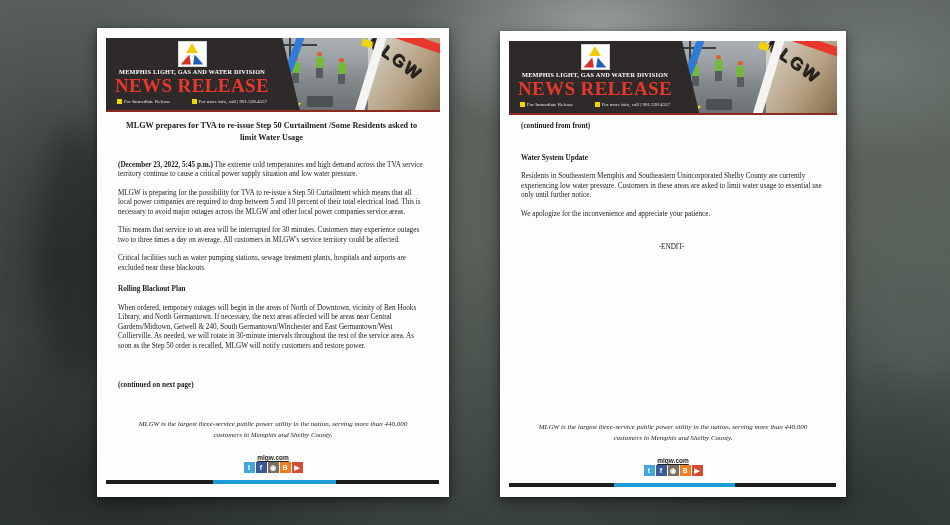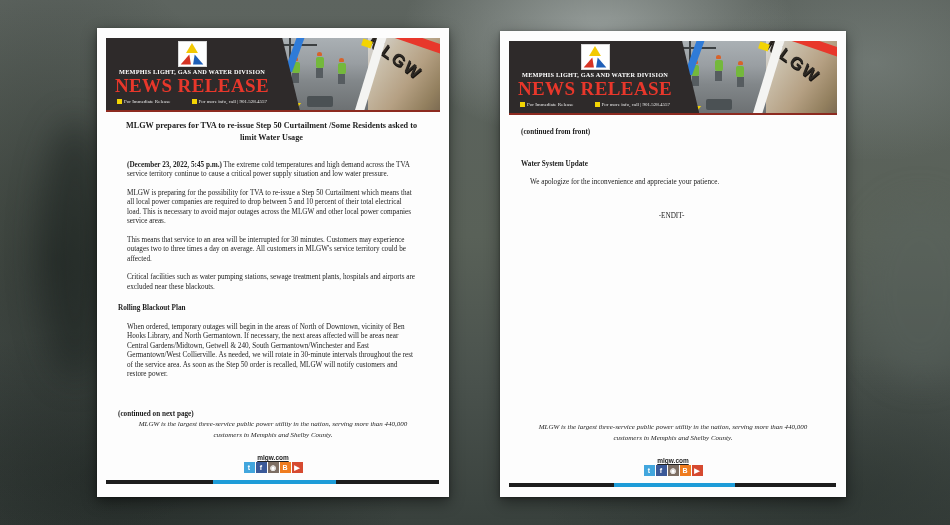--- a/index.html
+++ b/index.html
@@ -70,21 +70,21 @@
   .tri-b{background:#1f5fb8;clip-path:polygon(60% 52%,92% 94%,54% 94%);}
   .division{margin-top:2px;color:#ffffff;font-weight:bold;font-size:6.3px;letter-spacing:.2px;white-space:nowrap;}
   .nr-title{color:#e8372b;font-weight:bold;font-size:19px;letter-spacing:.4px;line-height:1;margin-top:1px;white-space:nowrap;}
   .tag-row{width:150px;display:flex;justify-content:space-between;margin-top:4px;}
   .tag{display:flex;align-items:center;gap:2px;color:#e9e9e9;font-size:5px;white-space:nowrap;}
   .tag .sq{display:inline-block;width:5px;height:5px;background:#f3d403;flex:0 0 auto;}
 
   
   .content{position:absolute;top:82px;left:21px;right:24px;font-size:7.2px;line-height:1.32;}
   .doc-title{font-weight:bold;font-size:8.2px;text-align:center;margin:10px 8px 0;line-height:1.5;}
-  .para{margin:9px 9px 0;font-family:Liberation Serif, serif;}
+  .para{margin:9px 0 0;font-family:Liberation Serif, serif;}
   .para.first{margin-top:16px;}
   .bold{font-weight:bold;}
   .sec-head{font-weight:bold;margin-top:12px;}
   .continued{font-weight:bold;margin-top:30px;}
   .endit{text-align:center;margin-top:24px;}
   .p2-heading{font-weight:bold;margin-top:22px;}
 
   
   .tagline{position:absolute;left:30px;right:30px;top:391px;font-style:italic;text-align:center;font-size:7px;line-height:1.5;}
   .site-link{position:absolute;left:0;right:0;top:426px;text-align:center;font-family:"Liberation Sans",sans-serif;font-size:6.5px;font-weight:bold;}
@@ -239,22 +239,23 @@
           <span class="tag">
               <span class="sq"></span>
               <span>For more info, call | 901.528.4557</span>
             </span>
         </div>
       </div>
     </div>
   </div>
 
   <div class="content">
-    <div class="continued" style="margin-top:15px;">(continued from front)</div>
+    <div class="continued" style="margin-top:9px;">(continued from front)</div>
     <div class="p2-heading">Water System Update</div>
+    <div class="para">Residents in Southeastern Memphis and Southeastern Unincorporated Shelby County are currently experiencing low water pressure. Customers in these areas are asked to limit water usage to essential use only until further notice.</div>
     <div class="para">We apologize for the inconvenience and appreciate your patience.</div>
     <div class="endit">-ENDIT-</div>
   </div>
 
   <div class="tagline">MLGW is the largest three-service public power utility in the nation, serving more than 440,000 customers in Memphis and Shelby County.</div>
   <div class="site-link"><a>mlgw.com</a></div>
   <div class="social-row">
     <div class="s-icon" style="background:#42a6dd">t</div>
     <div class="s-icon" style="background:#3b5998">f</div>
     <div class="s-icon" style="background:#7d6e63">◉</div>

